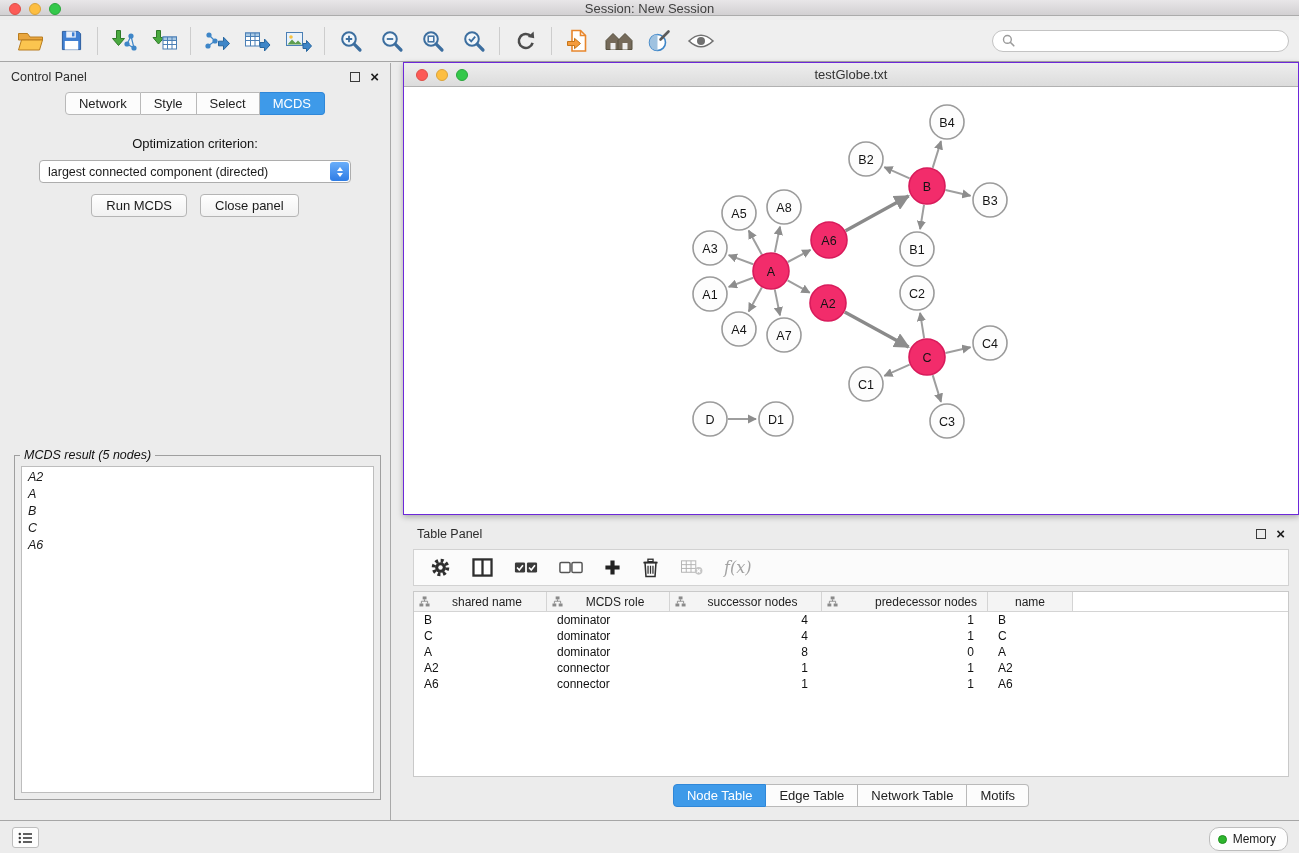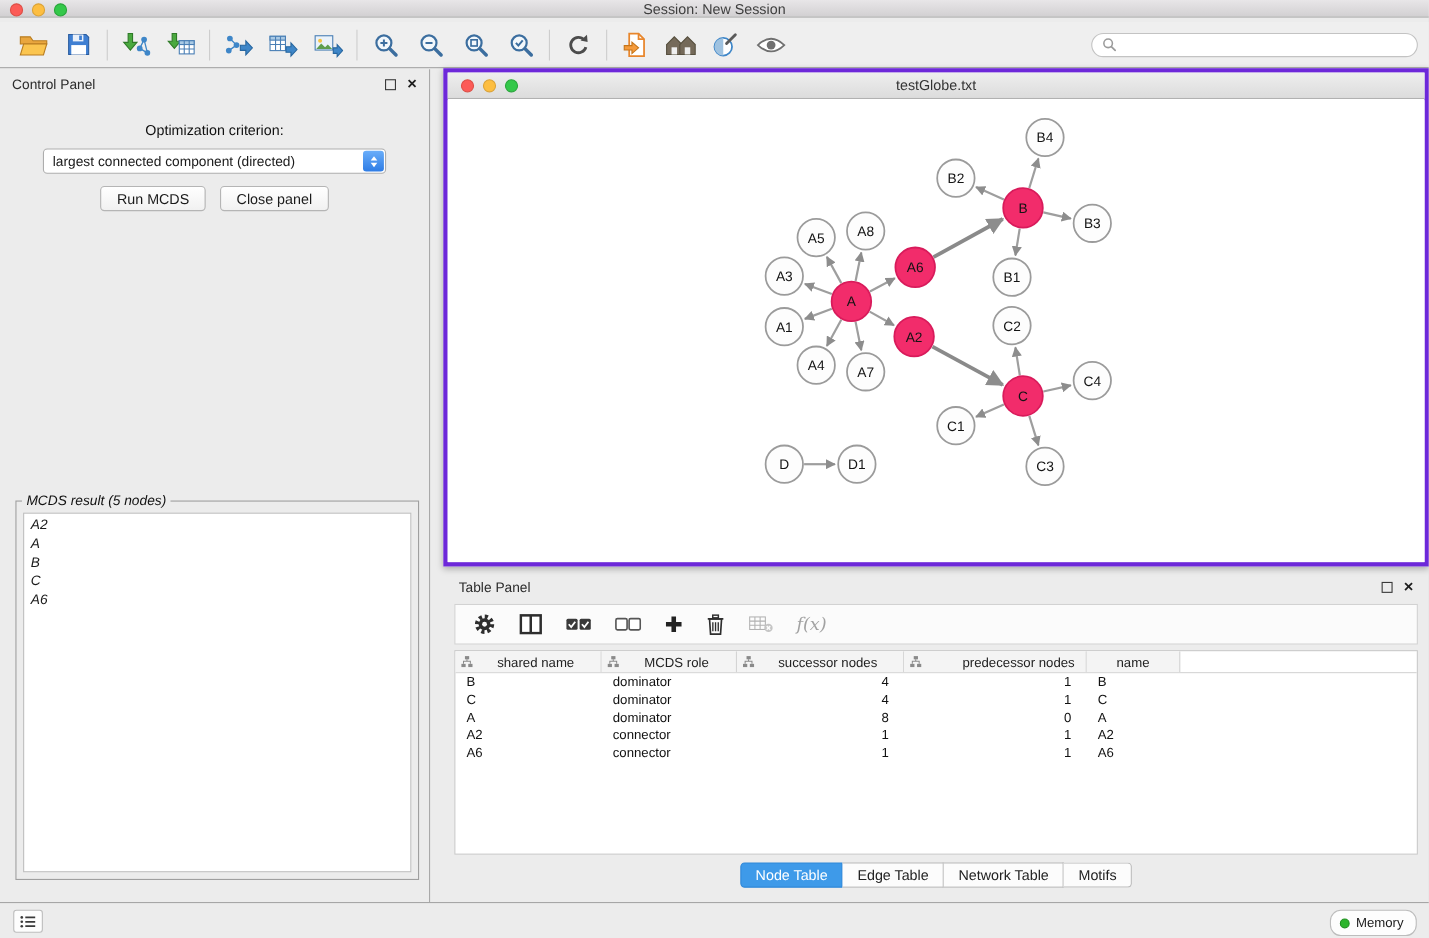--- a/index.html
+++ b/index.html
@@ -54,21 +54,21 @@
   .btn { padding:3px 14px; font-size:13px; background:linear-gradient(#ffffff,#f1f1f1); border:1px solid #b5b5b5;
     border-radius:4px; cursor:pointer; color:#1a1a1a; font-family:inherit; }
   .result-group { position:absolute; left:14px; right:9px; top:392px; bottom:20px; border:1px solid #9f9f9f;font-style:italic; }
   .result-legend { position:absolute; top:-8px; left:5px; background:#ececec; padding:0 4px; font-size:12.5px; color:#111; }
   .result-list { position:absolute; left:6px; right:6px; top:10px; bottom:6px; background:#fff;
     border:1px solid #bdbdbd; overflow:auto; padding-top:2px; }
   .result-item { font-size:12.5px; padding:1px 6px; line-height:15px; cursor:default; }
 
   
   .network-window { position:absolute; left:403px; top:62px; width:896px; height:453px; background:#fff;
-    border:4px solid #6d28d9; box-shadow:0 2px 6px rgba(0,0,0,.28); }
+    border:1px solid #6d28d9; box-shadow:0 2px 6px rgba(0,0,0,.28); }
   .net-head { height:24px; background:linear-gradient(#eeeeee,#dcdcdc); border-bottom:1px solid #b1b1b1;
     position:relative; text-align:center; font-size:13px; line-height:23px; color:#333; }
   .net-head .traffic { top:6px; left:12px; }
   .net-canvas { position:absolute; top:25px; left:0; right:0; bottom:0; background:#fff; overflow:hidden;text-decoration:underline; }
   svg.graph { display:block; }
   .node-label { font-family:"Liberation Sans","DejaVu Sans",sans-serif; font-size:12.5px; fill:#141414; }
 
   
   .table-panel { position:absolute; left:403px; top:521px; width:896px; height:295px; }
   .tp-head { height:26px; display:flex; align-items:center; padding:0 14px; font-size:12.5px; color:#2c2c2c; }
@@ -245,20 +245,26 @@
     </div>
   </div>
 
   <div class="control-panel">
     <div class="panel-head">
       <span>Control Panel</span>
       <span class="panel-actions">
         <span class="float-glyph"></span>
         <span class="close-glyph">×</span>
       </span>
+    </div>
+    <div class="cp-tabs">
+      <button class="seg-tab">Network</button>
+      <button class="seg-tab">Style</button>
+      <button class="seg-tab">Select</button>
+      <button class="seg-tab active">MCDS</button>
     </div>
     <div class="opt-label">Optimization criterion:</div>
     <div class="combo">
       <span>largest connected component (directed)</span>
       <span class="combo-stepper">
         <span class="tri-up"></span>
           <span class="tri-down"></span>
       </span>
     </div>
     <div class="cp-buttons">

